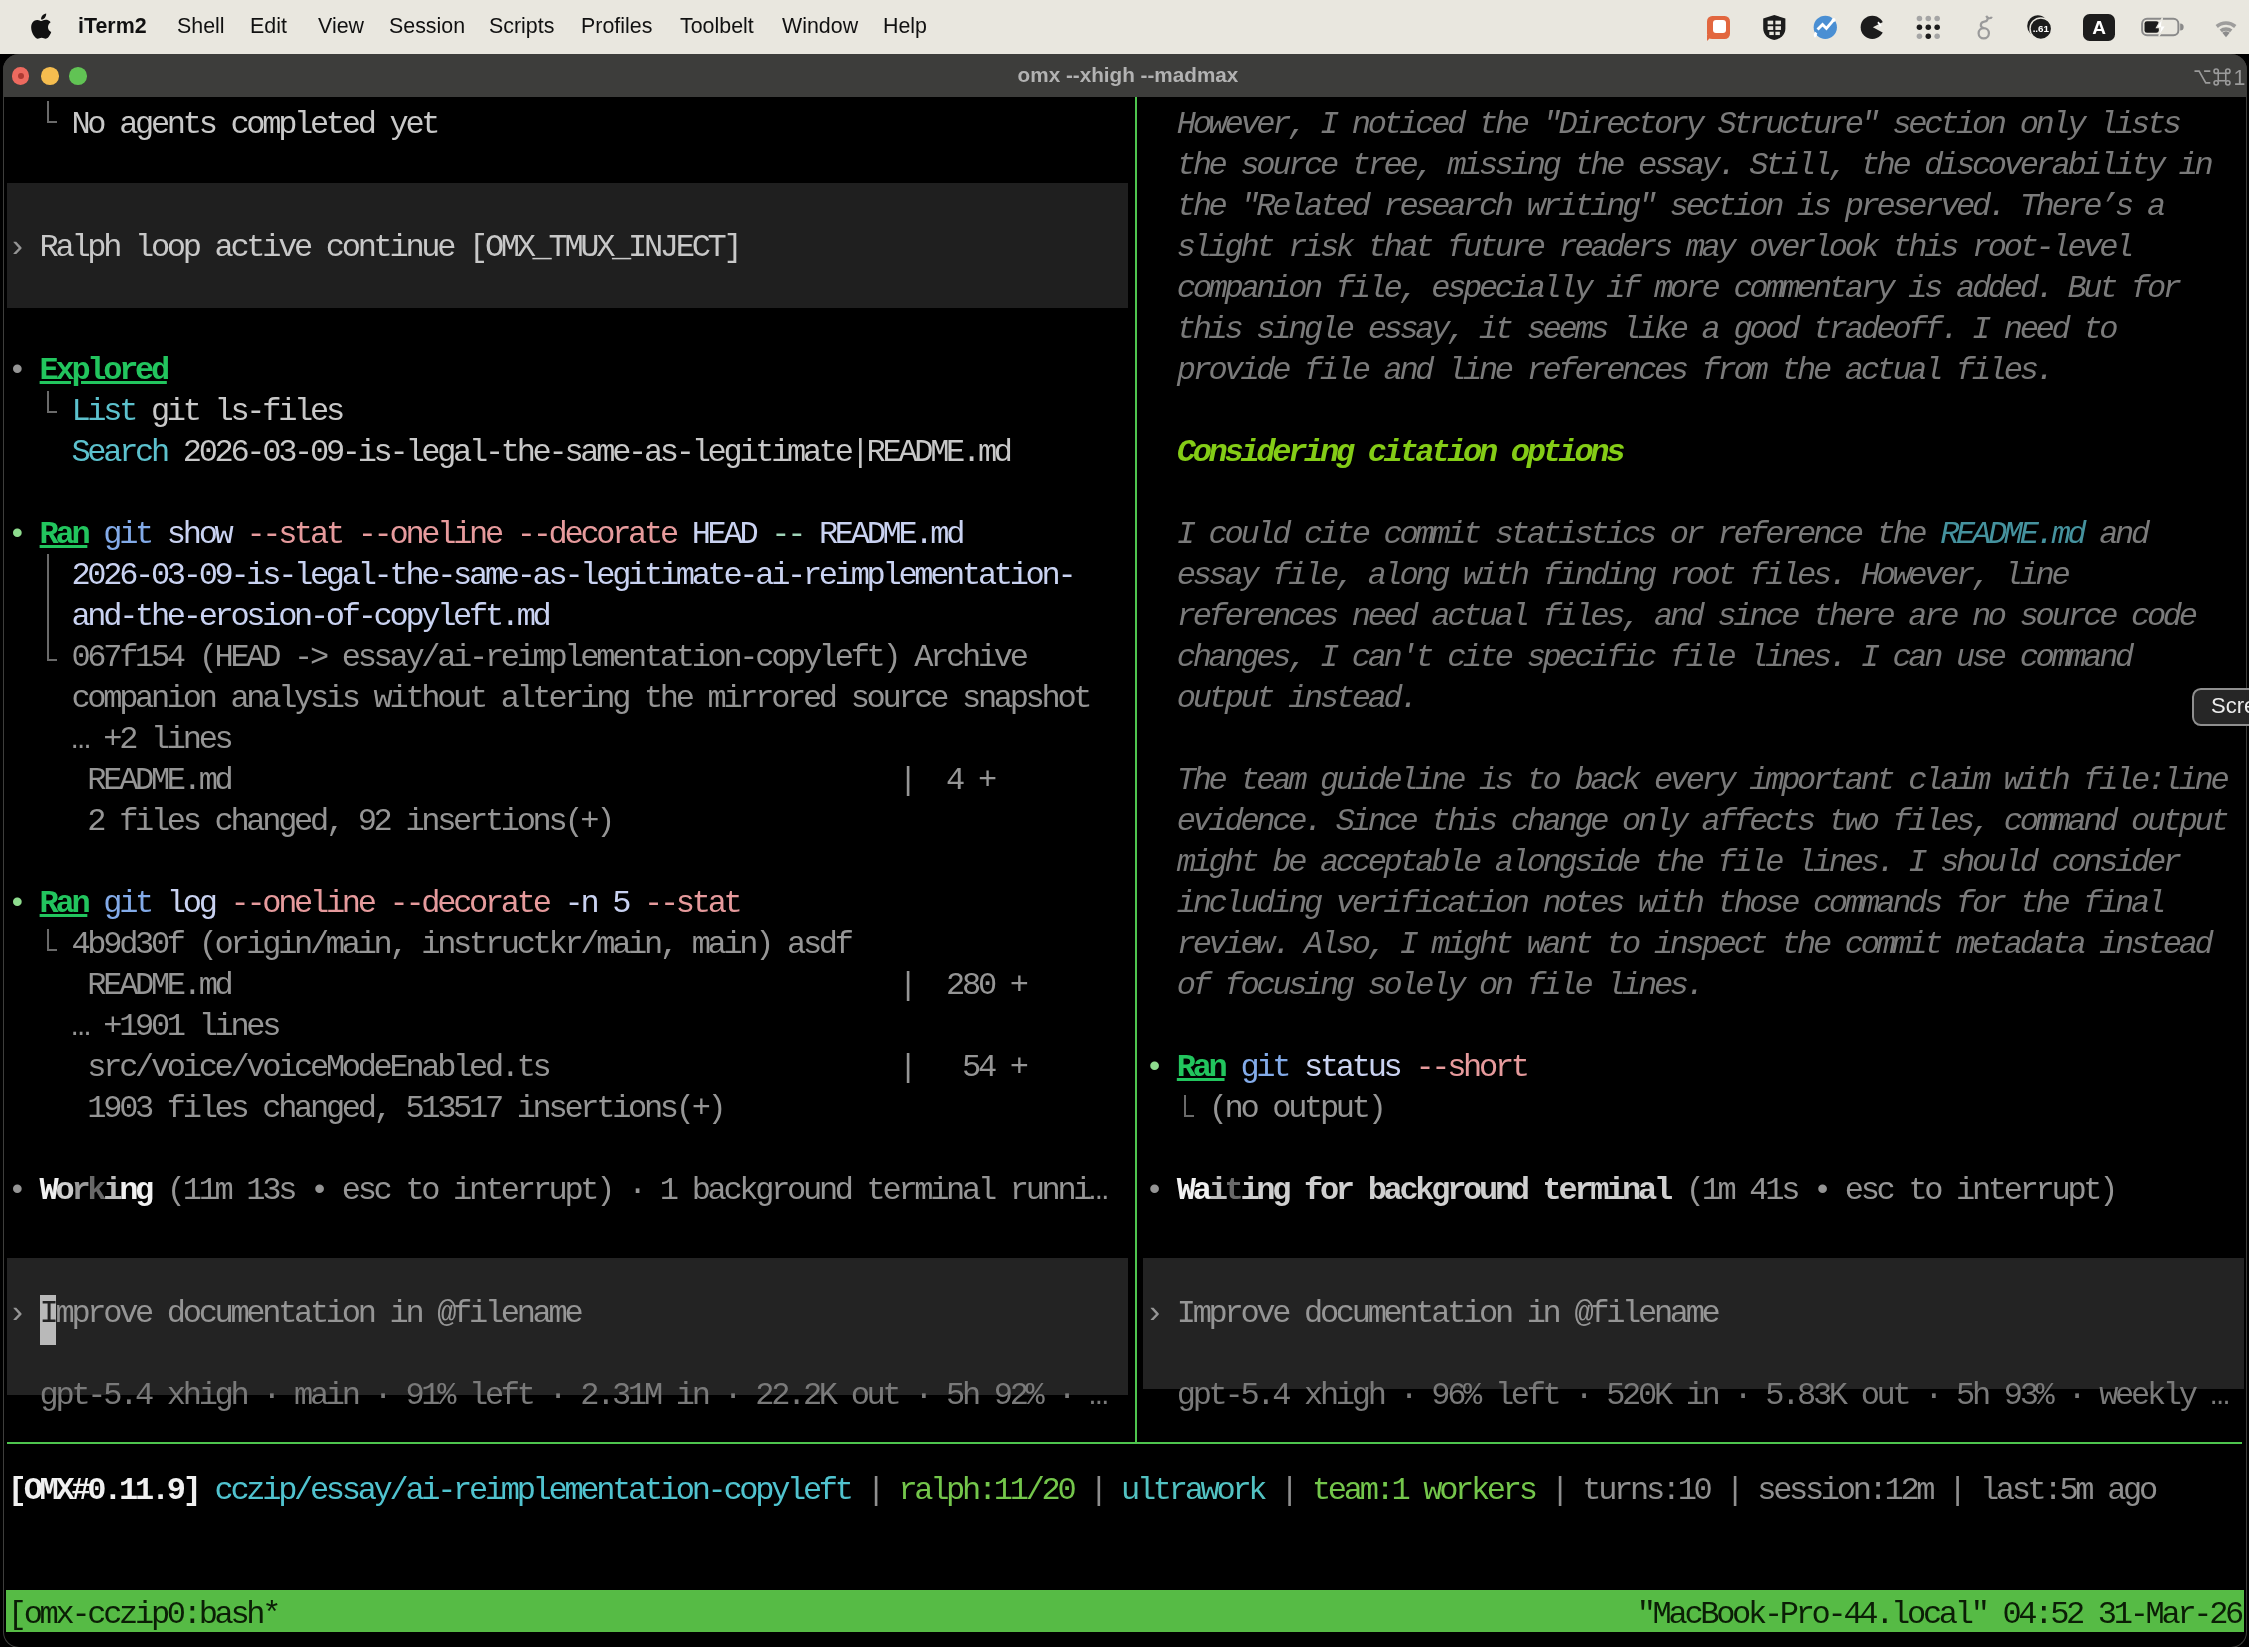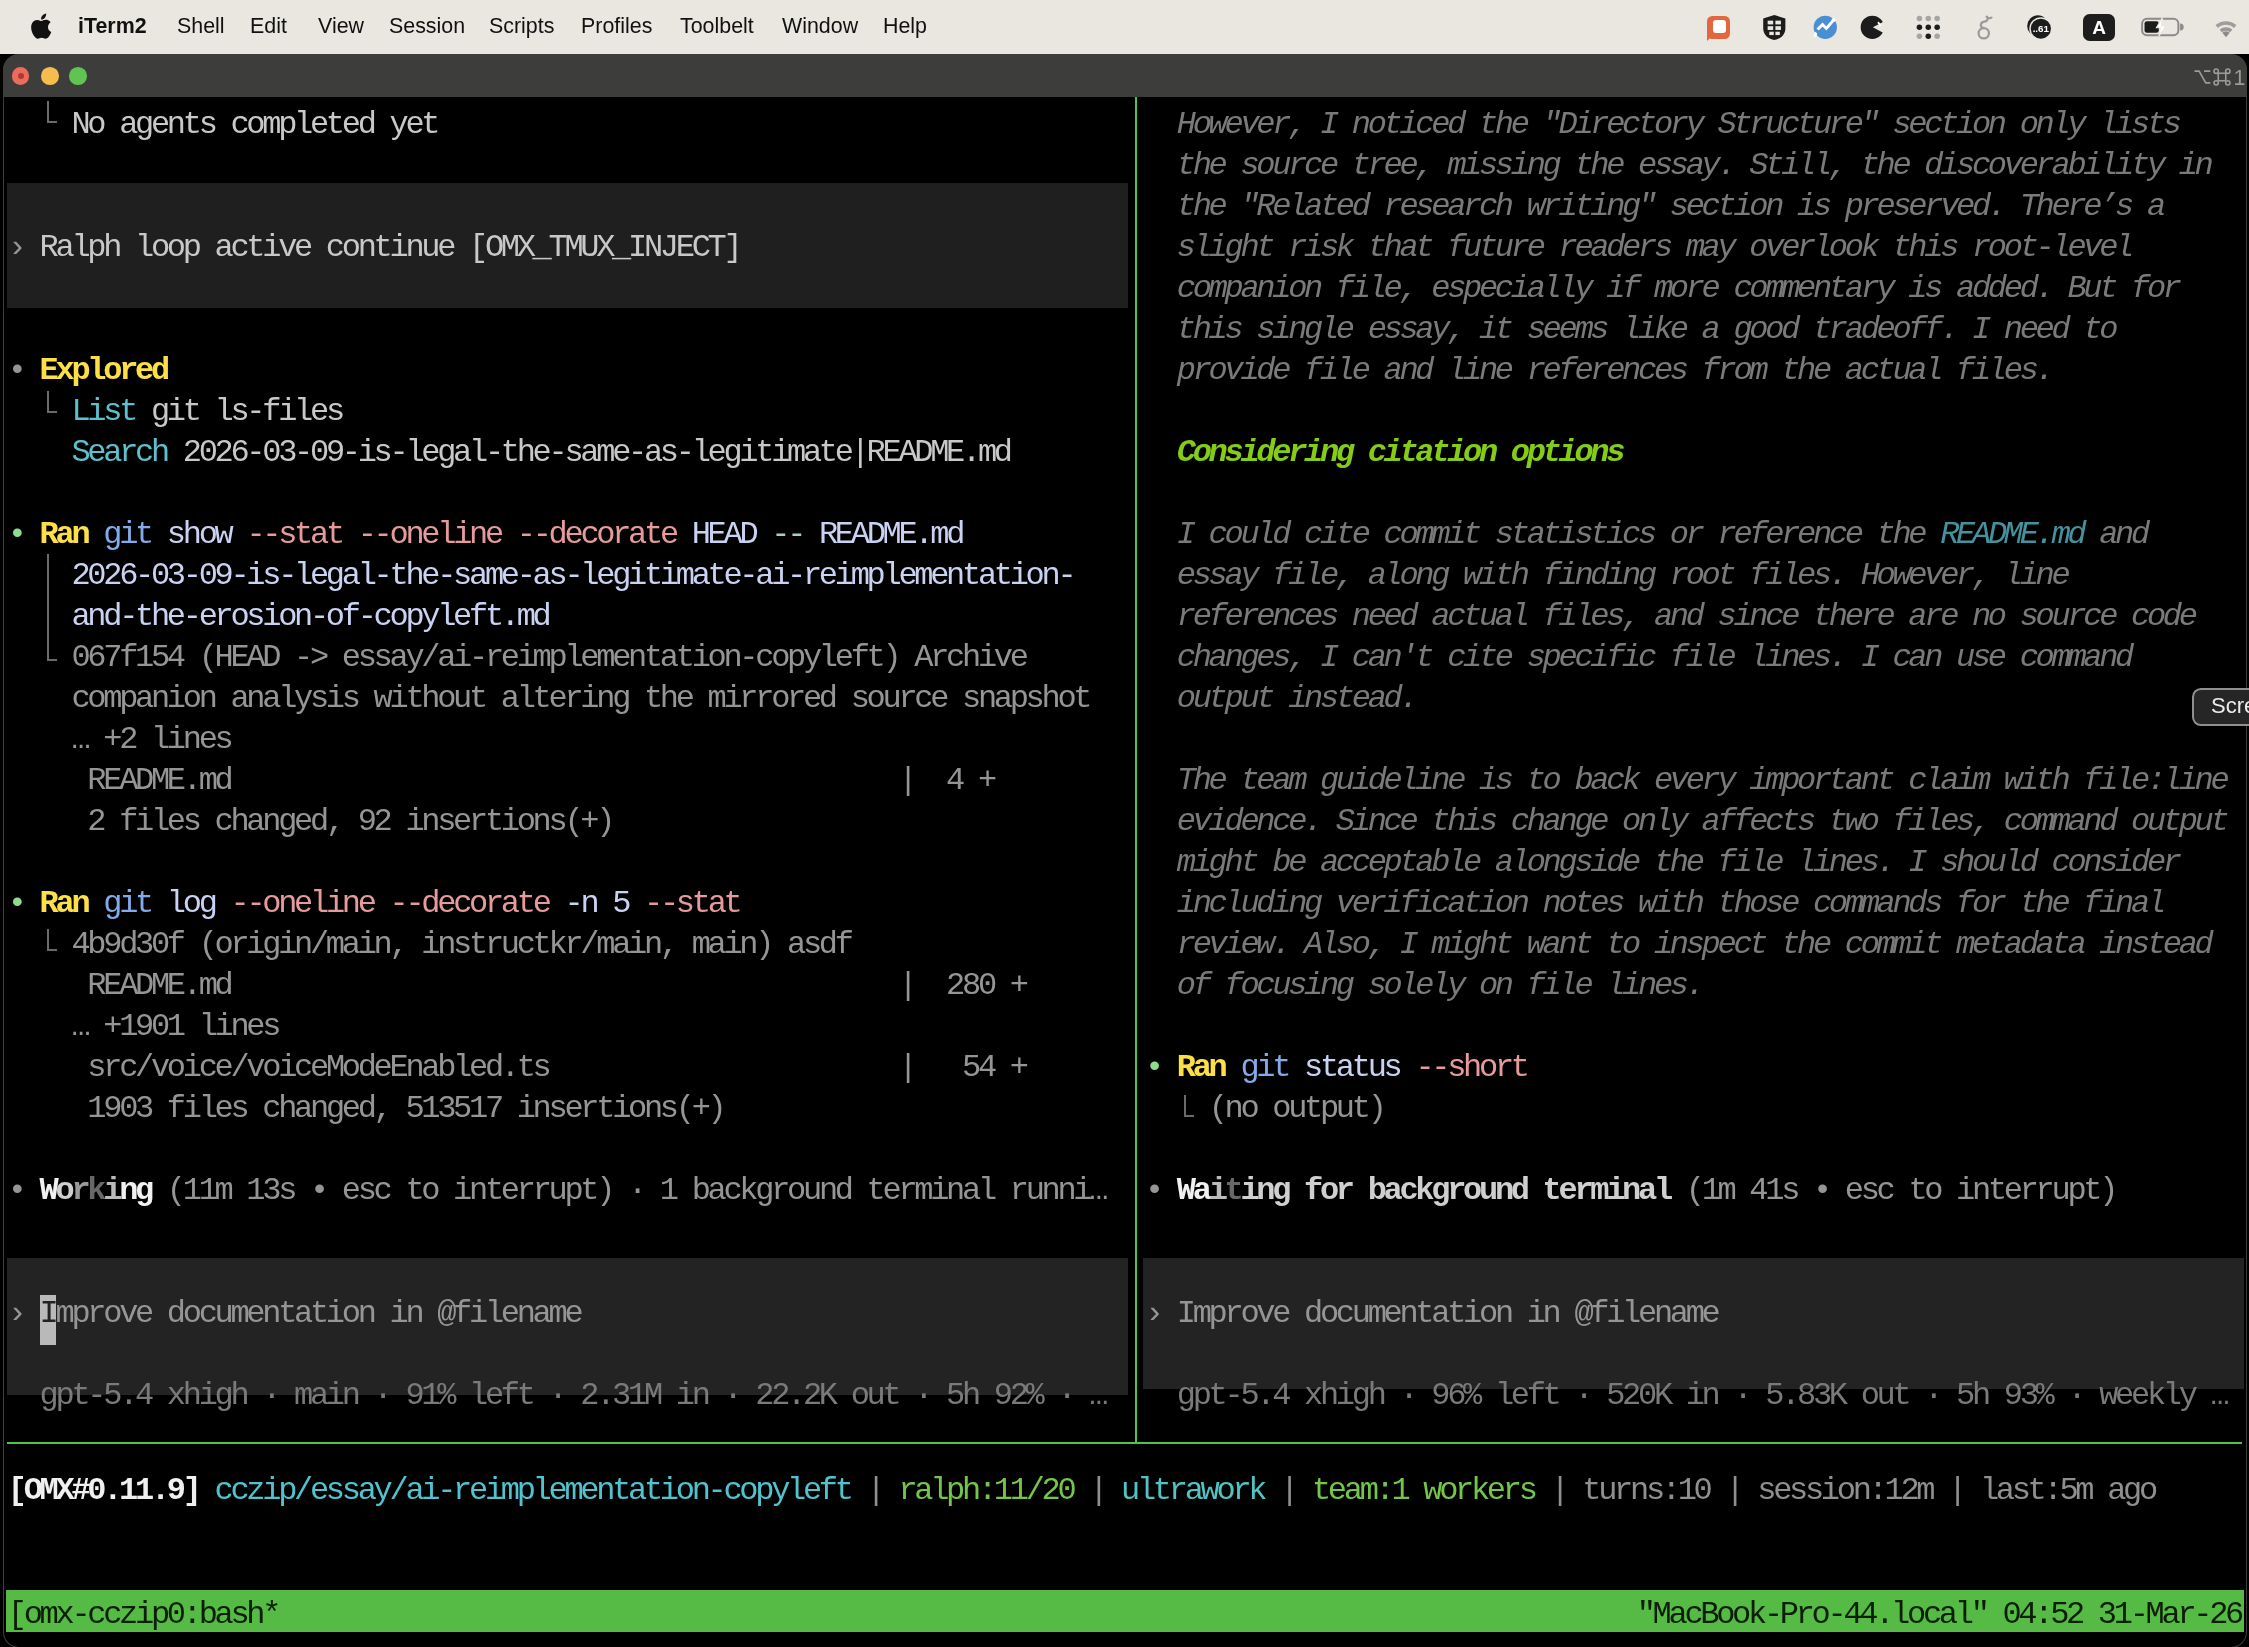--- a/index.html
+++ b/index.html
@@ -10,21 +10,21 @@
 b { font-weight:bold; }
 .fg { color:#c8c8c8; }
 .dim { color:#959595; }
 .dm2 { color:#7a7a7a; }
 .cy { color:#5cc1cd; }
 .bl { color:#83abe9; }
 .pl { color:#c9d2f1; }
 .pk { color:#e69a9c; }
 .tl { color:#a0d4b8; }
 .gb { color:#8edc8e; }
-.bw { color:#fde047; font-weight:bold; }
+.bw { color:#22c55e; font-weight:bold;text-decoration:underline; }
 .it { color:#7a7a7a; font-style:italic; }
 .itb { color:#84cc16; font-style:italic; font-weight:bold; }
 .itcy { color:#45929e; font-style:italic; }
 .cur { background:#b9b9b9; color:#222; }
 .c1 { color:#f1f1f1; }
 .c2 { color:#cfcfcf; }
 .c3 { color:#9a9a9a; }
 .c4 { color:#686868; }
 .c5 { color:#bbbbbb; }
 .ow { color:#f0f0f0; }
@@ -120,20 +120,21 @@
  </g>
 </svg>
 
 <div style="position:absolute;left:3px;top:54px;width:2244px;height:1594px;background:#000;border-radius:16px;border:1.5px solid #3e3e3c;border-top:none;"></div>
 
 <div style="position:absolute;left:3px;top:54px;width:2244px;height:43px;background:#3d3d3b;border-radius:16px 16px 0 0;"></div>
 <div style="position:absolute;left:11.8px;top:67px;width:17.7px;height:17.7px;border-radius:50%;background:#ed6a5f;"></div>
 <div style="position:absolute;left:17.7px;top:73px;width:5.9px;height:5.9px;border-radius:50%;background:#ad3a32;"></div>
 <div style="position:absolute;left:41px;top:67px;width:17.7px;height:17.7px;border-radius:50%;background:#f5bd4f;"></div>
 <div style="position:absolute;left:69px;top:67px;width:17.7px;height:17.7px;border-radius:50%;background:#61c354;"></div>
+<div style="position:absolute;left:0;top:63px;width:2250px;text-align:center;font-family:'Liberation Sans',sans-serif;font-size:20.7px;font-weight:bold;color:#b2b2b2;padding-left:5.9px;">omx --xhigh --madmax</div>
 <div style="position:absolute;left:2192px;top:66px;font-family:'Liberation Sans',sans-serif;font-size:21.4px;color:#9b9b9b;">
  <svg width="20" height="20" viewBox="0 0 24 24" style="vertical-align:-2.2px">
         <path d="M3 5 h5.5 l8 14 H22 M14.5 5 H22" stroke="#9b9b9b" stroke-width="2" fill="none"></path>
       </svg><svg width="20" height="20" viewBox="0 0 24 24" style="vertical-align:-2.2px">
         <g stroke="#9b9b9b" stroke-width="1.9" fill="none">
           <rect x="7.5" y="7.5" width="9" height="9"></rect>
           <circle cx="5" cy="5" r="2.6"></circle>
           <circle cx="19" cy="5" r="2.6"></circle>
           <circle cx="5" cy="19" r="2.6"></circle>
           <circle cx="19" cy="19" r="2.6"></circle>

